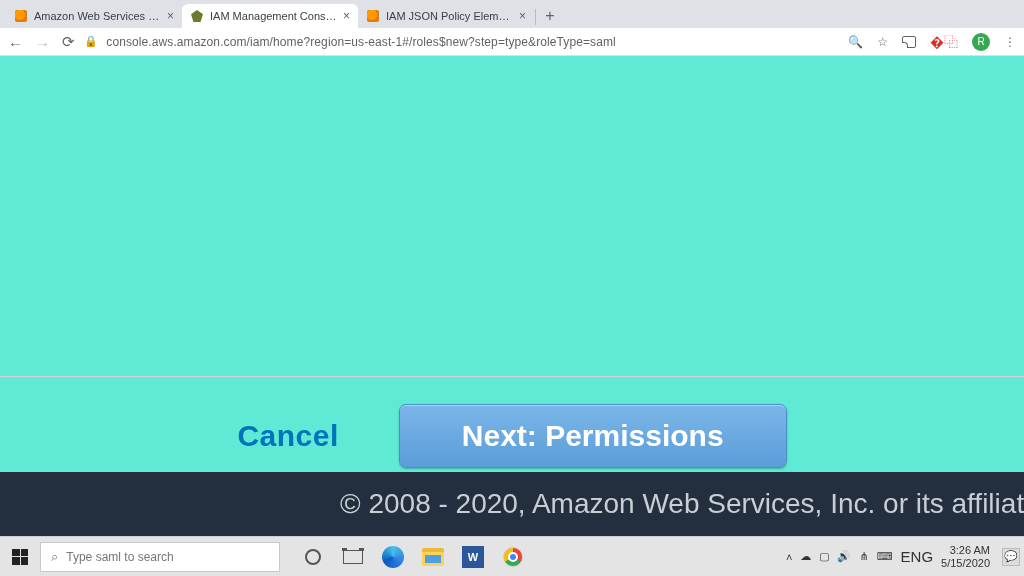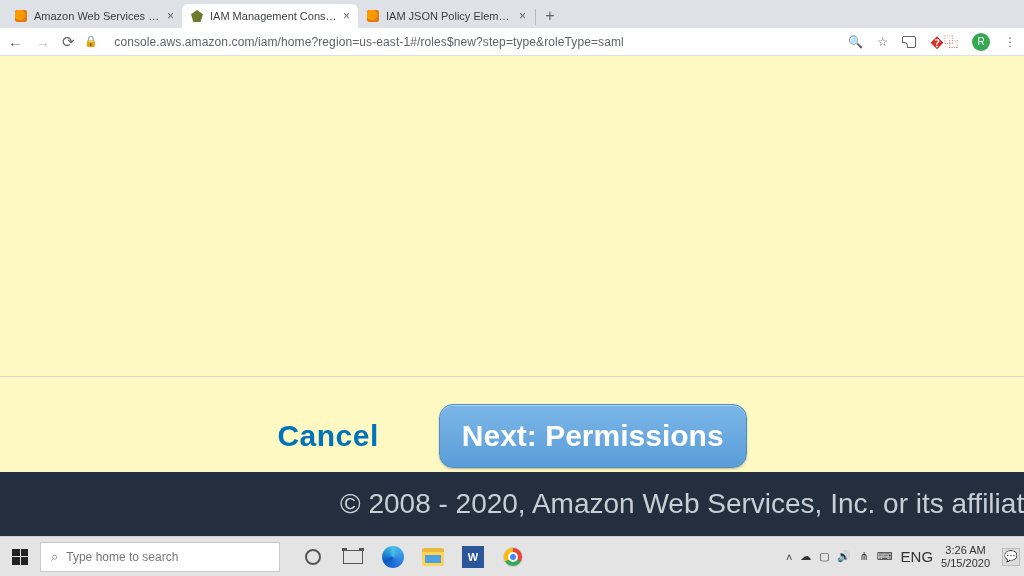--- a/index.html
+++ b/index.html
@@ -36,49 +36,49 @@
 .url-bar {
   position: absolute; top: 28px; left:0; right:0; height: 28px;
   background: #fff; border-bottom: 1px solid #e0e0e0;
   display: flex; align-items: center; padding: 0 8px; gap: 10px;
   font-size: 12px; color:#5f6368;
 }
 .nav-icons { display:flex; gap:12px; align-items:center; }
 .nav-icons span { font-size:15px; }
 .omnibox { flex:1; display:flex; align-items:center; gap:8px; font-size:12px; color:#5f6368; }
 .omnibox .lock { font-size:11px; }
-.omnibox .url { color:#5f6368; letter-spacing:0.1px;margin-left:8px; }
+.omnibox .url { color:#5f6368; letter-spacing:0.1px; }
 .right-icons { display:flex; align-items:center; gap:14px; }
 .right-icons .avatar { width:18px; height:18px; border-radius:50%; background:#34a853; color:#fff; font-size:10px; display:flex; align-items:center; justify-content:center; }
 .cast-icon { width:14px; height:12px; border:1.5px solid #5f6368; border-radius:2px; position:relative; display:inline-block; }
 .cast-icon::after { content:""; position:absolute; bottom:-1px; left:-1px; width:5px; height:5px; background:#fff; border-top:1.5px solid #5f6368; border-right:1.5px solid #5f6368; border-radius: 0 4px 0 0;}
 
 
 .page {
   position:absolute; top:56px; left:0; right:0; bottom:40px;
-  background:#fef9c3; overflow:hidden;text-align:right;
+  background:#5eead4; overflow:hidden;text-align:right;
 }
 
 
 .action-divider {
   position:absolute; left:0; right:0; height:1px; background:#d5d5d5;
   top: 320px;
 }
 .action-row {
   position:absolute; left:0; right:0; top:340px; height:80px;
   display:flex; align-items:center; justify-content:center; gap:60px;
 }
 .cancel-link {
   color:#0073bb; font-size:30px; font-weight:700; letter-spacing:0.5px;
 }
 .next-btn {
   background: linear-gradient(#7bb6e8, #5a9dd8);
-  border: 1px solid #4f8ec7; border-radius: 14px;
+  border: 1px solid #4f8ec7; border-radius: 7px;
   box-shadow: 0 1px 2px rgba(0,0,0,.25), inset 0 1px 0 rgba(255,255,255,.4);
-  color:#fff; font-size:30px; font-weight:700; padding: 14px 22px;
+  color:#fff; font-size:30px; font-weight:700; padding: 14px 62px;
 }
 
 
 .aws-footer {
   position:absolute; left:0; right:0; bottom:0; height:64px;
   background:#232f3e; color:#c9ced4; font-size:28px;
   display:flex; align-items:center; padding-left:340px; white-space:nowrap; overflow:hidden;
 }
 
 
@@ -93,21 +93,21 @@
 .search-box {
   height:30px; width:240px; background:#fff; border:1px solid #c9c9c9;
   display:flex; align-items:center; gap:8px; padding:0 10px; color:#777;
 }
 .search-box .mag { font-size:13px; }
 .task-icons { display:flex; align-items:center; gap:14px; margin-left:20px; }
 .task-icons .ico { width:26px; height:26px; display:flex; align-items:center; justify-content:center; font-size:16px; }
 .task-spacer { flex:1; }
 .systray { display:flex; align-items:center; gap:8px; padding-right:4px; font-size:11px; color:#333; }
 .systray .lang { font-size:15px; }
-.systray .clock { text-align:center; line-height:1.1; font-size:11px; }
+.systray .clock { text-align:right; line-height:1.1; font-size:11px; }
 .systray .notif { width:18px; height:18px; background:#dcdcdc; border:1px solid #bbb; margin-left:4px; display:flex; align-items:center; justify-content:center; font-size:11px; }
 
 
 .app-edge   { width:22px; height:22px; border-radius:50%; background: conic-gradient(#47c0e8, #2f7fe0, #0a5ac2, #47c0e8); }
 .app-folder { width:22px; height:18px; background:#ffd257; border-radius:2px; border-top:4px solid #e8b93a; position:relative; }
 .app-folder::after{content:"";position:absolute;inset:3px;background:#4aa3e0;}
 .app-word   { width:22px; height:22px; background:#2b579a; color:#fff; font-size:11px; font-weight:700; display:flex; align-items:center; justify-content:center; }
 .app-chrome { width:20px; height:20px; border-radius:50%; background: conic-gradient(#ea4335 0 120deg,#34a853 120deg 240deg,#fbbc05 240deg 360deg); position:relative; border:1px solid #ccc;}
 .app-chrome::after{content:"";position:absolute;inset:4px;border-radius:50%;background:#fff;}
 .app-chrome::before{content:"";position:absolute;inset:6px;border-radius:50%;background:#4285f4;z-index:1;}
@@ -189,21 +189,21 @@
   <div class="start">
     <div class="win-logo">
         <div></div>
         <div></div>
         <div></div>
         <div></div>
       </div>
   </div>
   <div class="search-box">
     <span class="mag">⌕</span>
-    <span>Type home to search</span>
+    <span>Type saml to search</span>
   </div>
   <div class="task-icons">
     <span class="ico">
         <span class="cortana"></span>
       </span>
     <span class="ico">
         <span class="taskview"></span>
       </span>
     <span class="ico">
         <span class="app-edge"></span>

